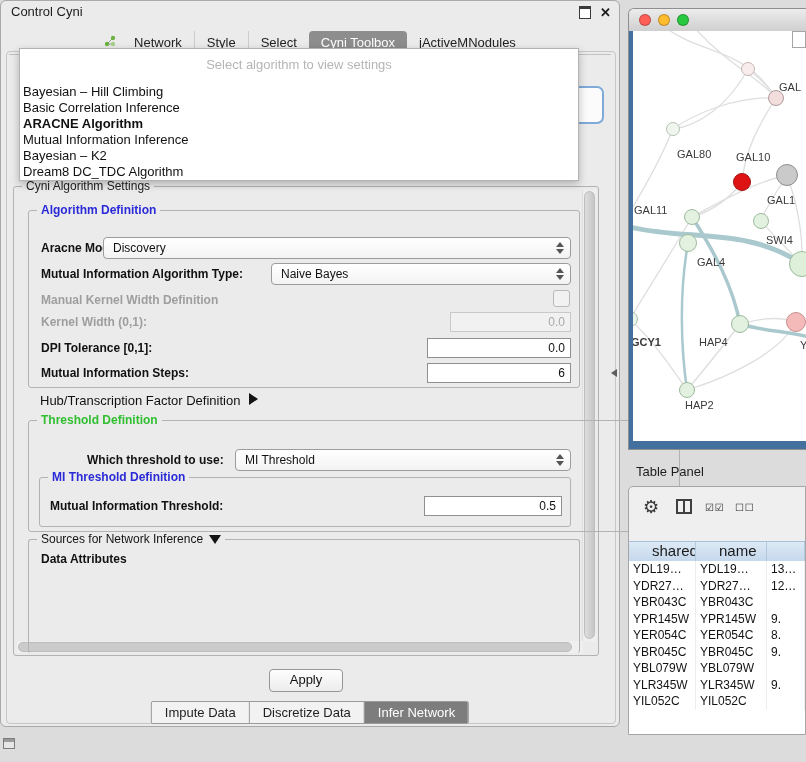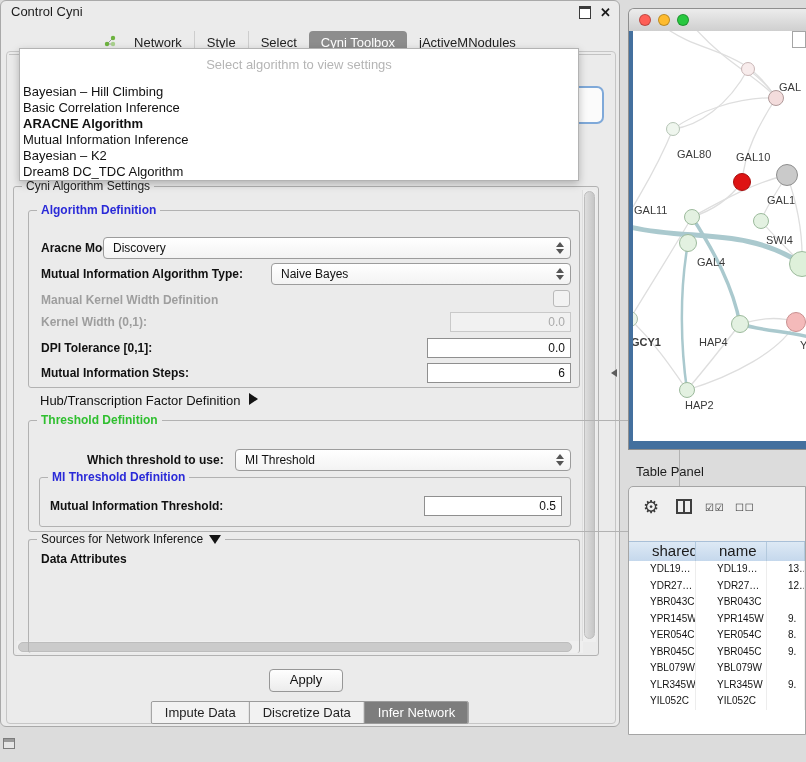--- a/index.html
+++ b/index.html
@@ -105,21 +105,21 @@
   .colicon:after{content:"";position:absolute;left:5px;top:0;bottom:0;width:2px;background:#3f3f3f}
   .pairs{font-size:10px;letter-spacing:-1px;color:#2e2e2e}
   .pair1{left:76px;top:15px}
   .pair2{left:106px;top:15px}
   .thead{position:absolute;left:0;top:54px;right:0;height:19px;display:grid;grid-template-columns:67px 71px 1fr;
       background:linear-gradient(#dde9f5,#c5d8ec);border-top:1px solid #a9c0d8;border-bottom:1px solid #a9c0d8}
   .th{font-size:15px;line-height:18px;padding-left:23px;color:#1b1b1b;border-right:1px solid #b3c9dd;
       overflow:hidden;white-space:nowrap}
   .tbody{position:absolute;left:0;top:74px;right:0;bottom:0;background:#fff;overflow:hidden}
   .tr{display:grid;grid-template-columns:67px 71px 1fr;height:16.5px}
-  .td{font-size:10px;line-height:16px;padding-left:21px;color:#131313;border-right:1px solid #ededed;
+  .td{font-size:12px;line-height:16px;padding-left:4px;color:#131313;border-right:1px solid #ededed;
       overflow:hidden;white-space:nowrap}
 
   .dock-icon{position:absolute;left:3px;top:738px;width:12px;height:11px;border:1px solid #7c7c7c;
       background:#e6e6e6;box-sizing:border-box}
   .dock-icon:after{content:"";position:absolute;left:0;right:0;top:0;height:3px;background:#9a9a9a}
   .collapse-arrow{position:absolute;left:611px;top:369px;width:0;height:0;
       border-right:6px solid #5c5c5c;border-top:4px solid transparent;border-bottom:4px solid transparent}
 </style>
 </head>
 <body>

